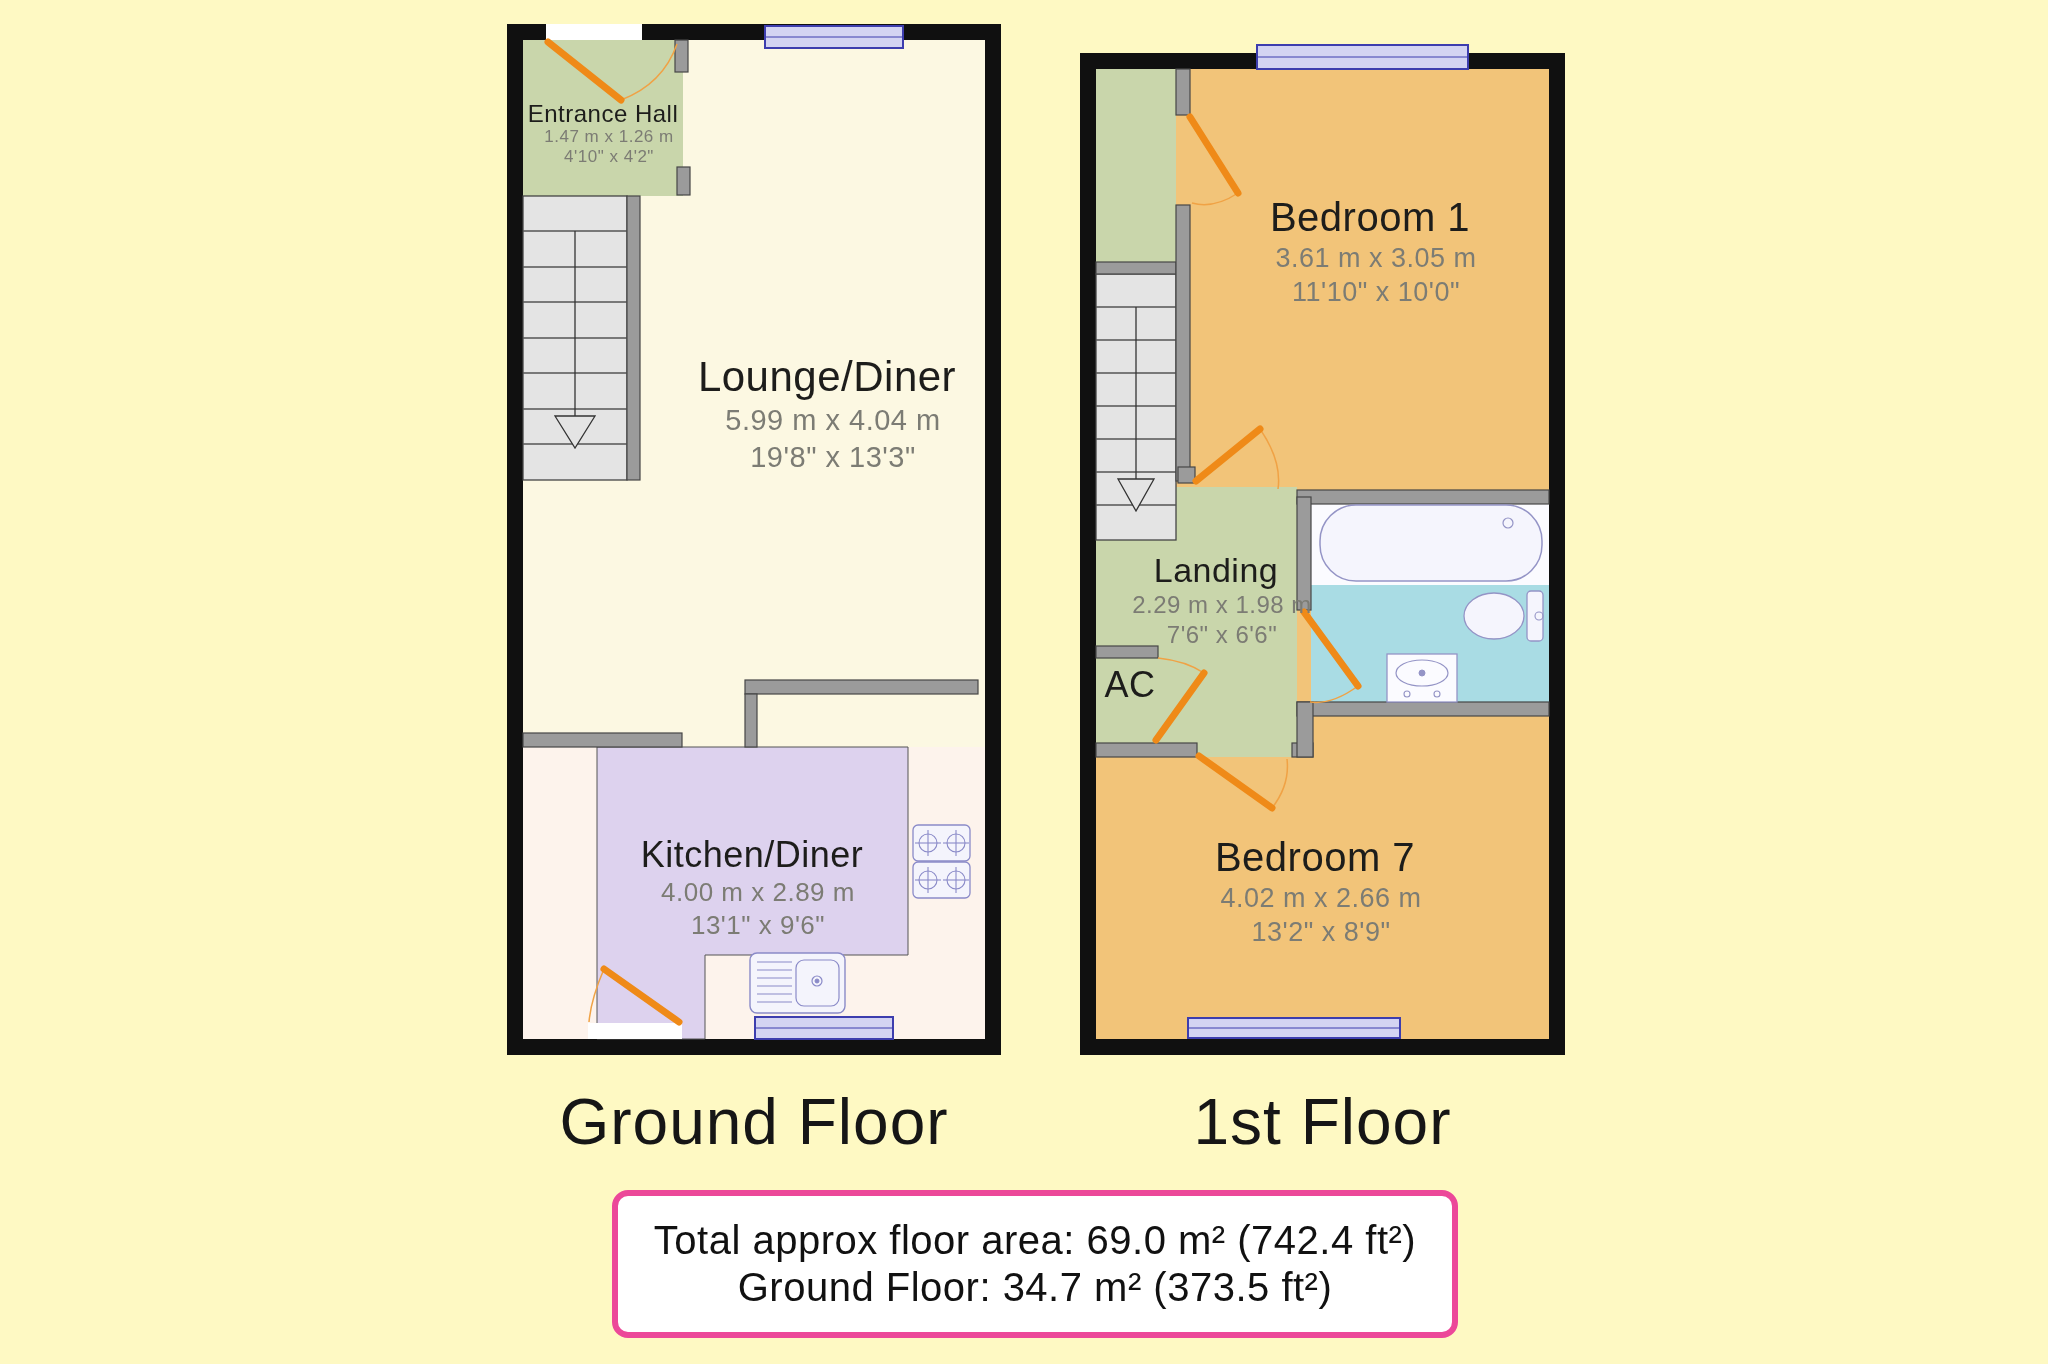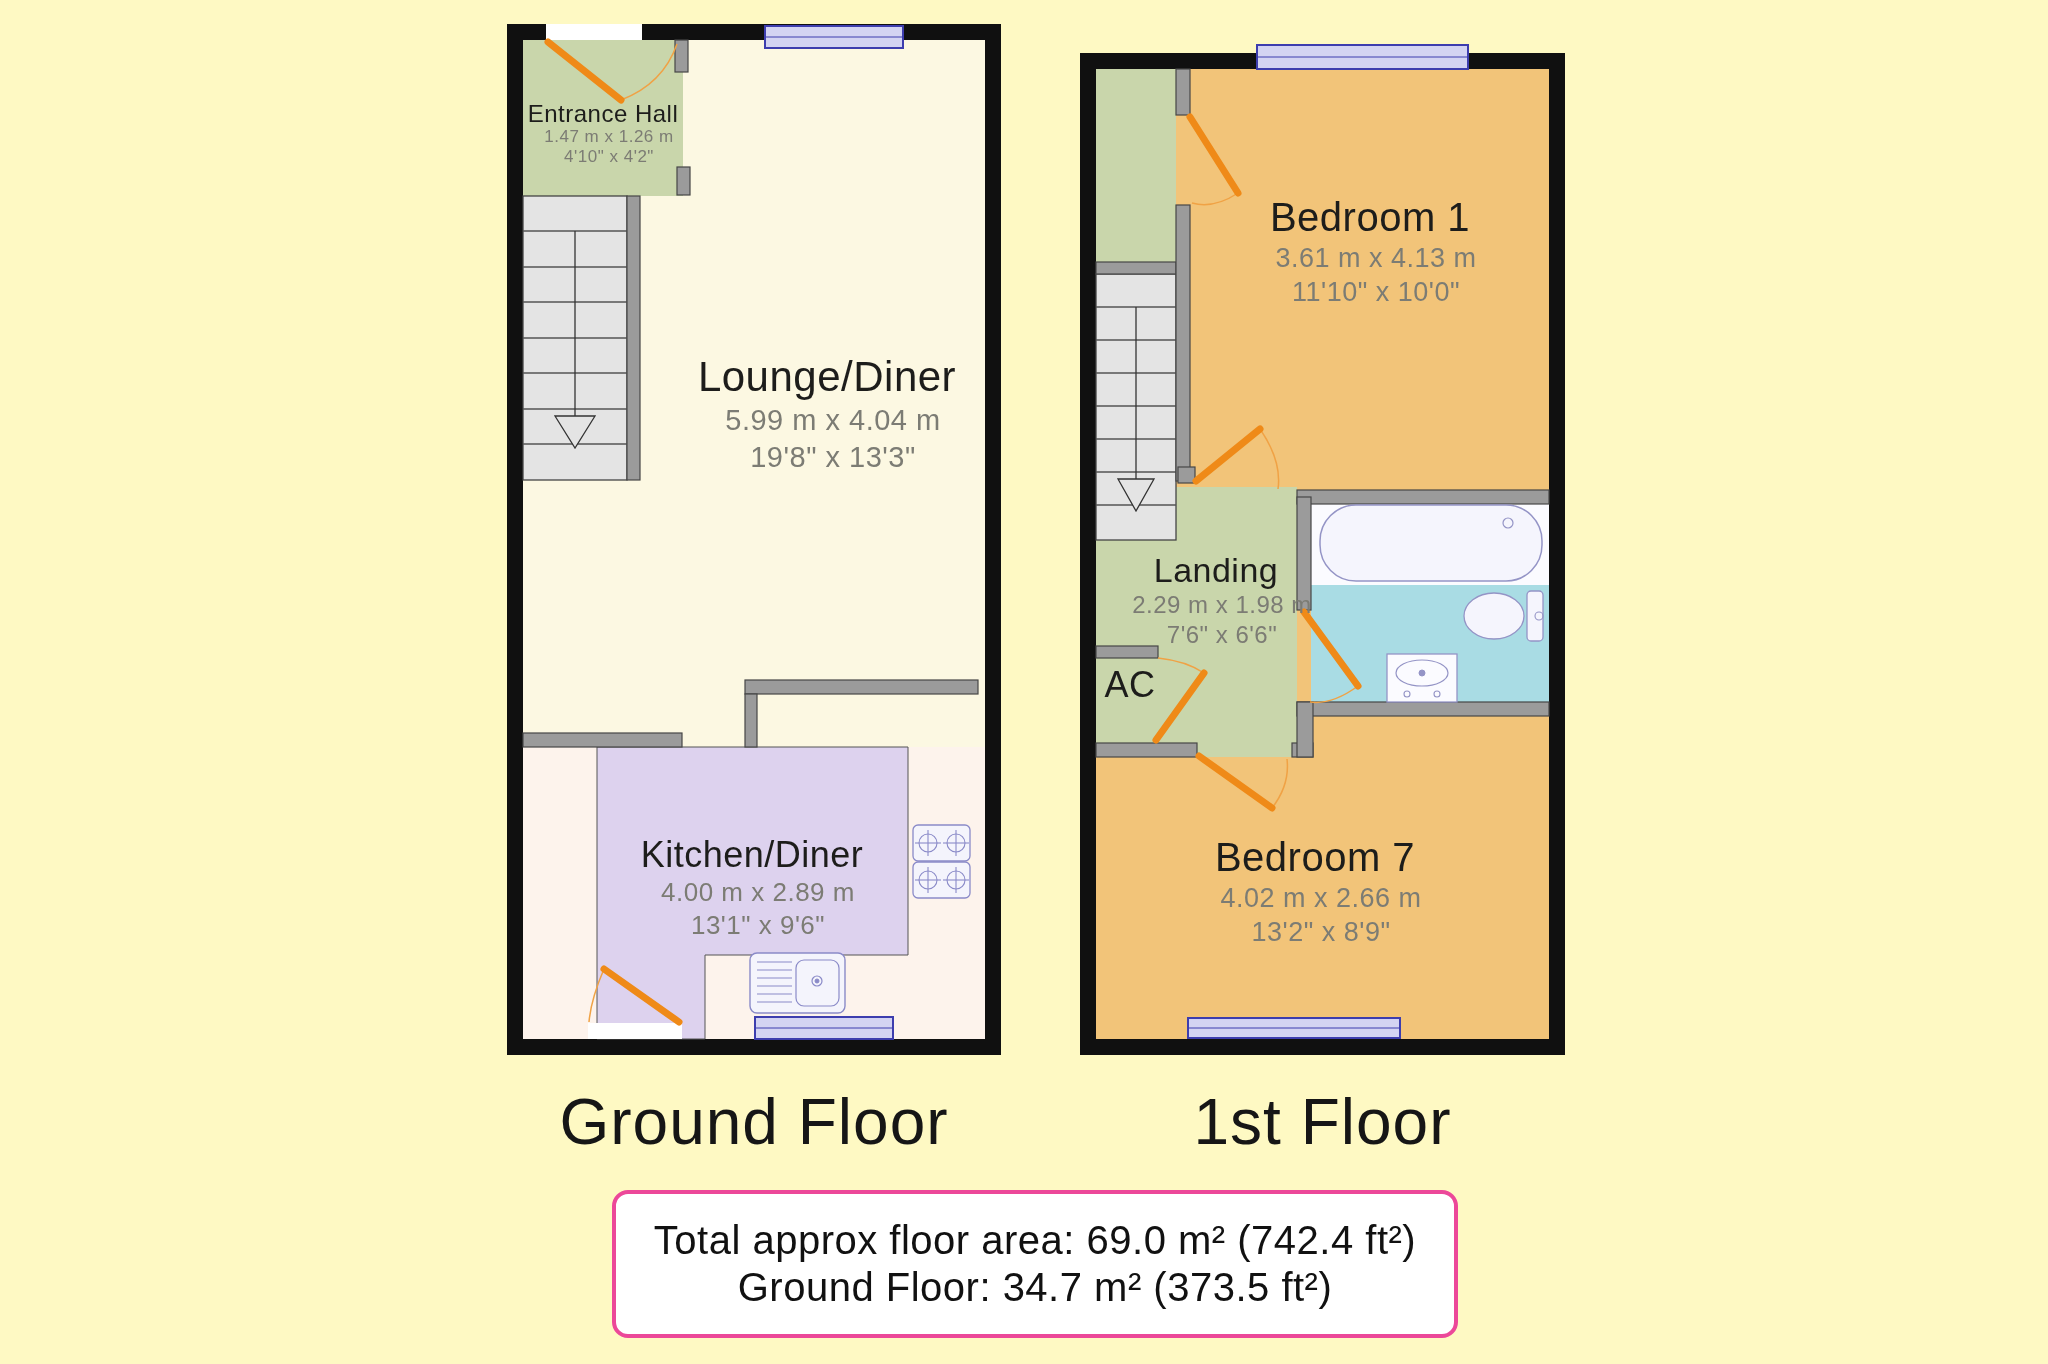--- a/index.html
+++ b/index.html
@@ -5,21 +5,21 @@
   html,body{margin:0;padding:0;background:#ffffff;}
   body{font-family:"Liberation Sans", sans-serif;}
   #page{position:relative;width:2048px;height:1364px;background:#fef9c3;overflow:hidden;}
   .plan{position:absolute;}
   .plan svg{position:absolute;left:0;top:0;overflow:visible;display:block;}
   .room-label{position:absolute;text-align:center;pointer-events:none;}
   .rname{color:#1d1d1b;letter-spacing:0.5px;}
   .rdim{color:#7c7c74;letter-spacing:0.5px;padding-left:12px;}
   .caption{position:absolute;text-align:center;font-size:64px;color:#161616;letter-spacing:1px;}
   #summary-box{position:absolute;left:612px;top:1190px;width:846px;height:148px;
-    border:4px solid #ec4899;border-radius:16px;background:#ffffff;box-sizing:border-box;
+    border:6px solid #ec4899;border-radius:16px;background:#ffffff;box-sizing:border-box;
     display:flex;flex-direction:column;justify-content:center;text-align:center;}
   #summary-box div{font-size:40px;line-height:47px;color:#111111;letter-spacing:0.5px;}
 </style>
 </head>
 <body>
 
 <div id="page">
 
   <div class="plan" style="left:507px;top:24px;width:494px;height:1031px;">
     <svg width="494" height="1031" viewBox="0 0 494 1031">
@@ -215,21 +215,21 @@
         <rect x="307" y="601" width="70" height="48" fill="#fbfbff" stroke-width="1.3"></rect>
         <ellipse cx="342" cy="620" rx="26" ry="13" fill="none" stroke-width="1.2"></ellipse>
         <circle cx="342" cy="620" r="3" fill="#9494c6"></circle>
         <circle cx="327" cy="641" r="3" fill="none" stroke-width="1.1"></circle>
         <circle cx="357" cy="641" r="3" fill="none" stroke-width="1.1"></circle>
       </g>
     </svg>
 
     <div class="room-label" style="left:140px;top:140px;width:300px;">
       <div class="rname" style="font-size:40px;line-height:48px;">Bedroom 1</div>
-      <div class="rdim" style="font-size:27px;line-height:34px;">3.61 m x 4.13 m</div>
+      <div class="rdim" style="font-size:27px;line-height:34px;">3.61 m x 3.05 m</div>
       <div class="rdim" style="font-size:27px;line-height:34px;">11'10" x 10'0"</div>
     </div>
     <div class="room-label" style="left:16px;top:497px;width:240px;">
       <div class="rname" style="font-size:34px;line-height:40px;">Landing</div>
       <div class="rdim" style="font-size:24px;line-height:30px;">2.29 m x 1.98 m</div>
       <div class="rdim" style="font-size:24px;line-height:30px;">7'6" x 6'6"</div>
     </div>
     <div class="room-label" style="left:18px;top:612px;width:64px;">
       <div class="rname" style="font-size:36px;line-height:40px;">AC</div>
     </div>

